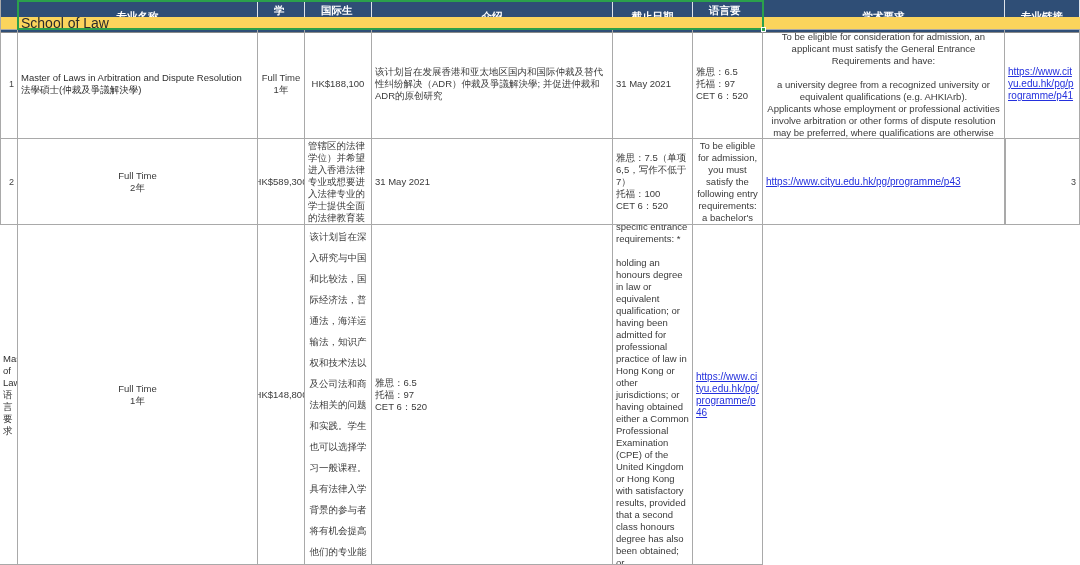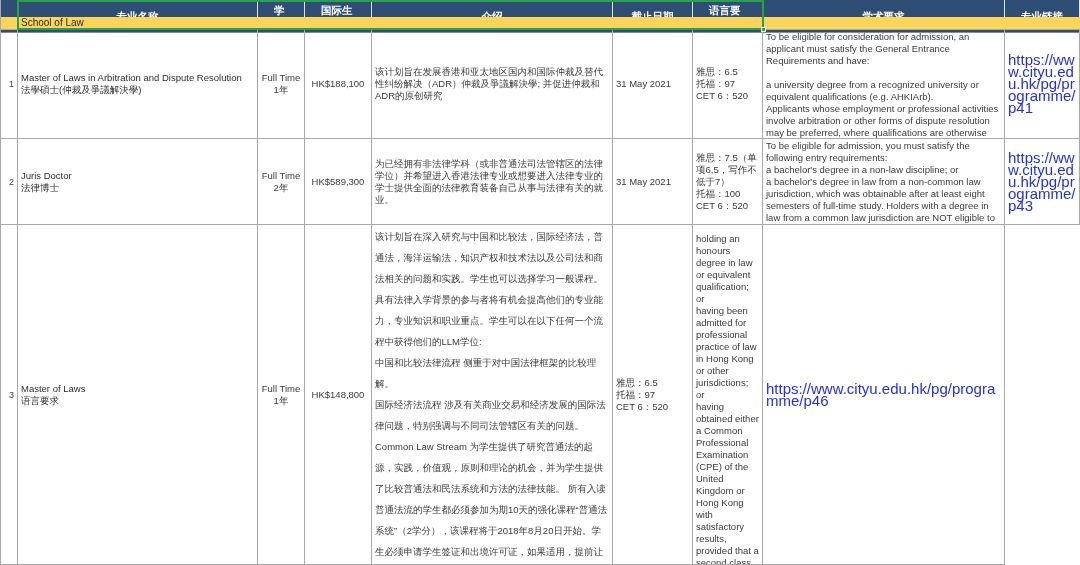--- a/index.html
+++ b/index.html
@@ -11,31 +11,31 @@
          grid-template-rows:17px 13px 109px 86px 340px;}
   .cell{border-right:1px solid #a9a9a9;border-bottom:1px solid #a9a9a9;
         overflow:hidden;display:flex;flex-direction:column;
         justify-content:center;align-items:flex-start;
         font-size:9.5px;line-height:12px;padding:1px 3px;}
   .first-col{border-left:1px solid #a9a9a9;}
   .hdr{background:#2F4E76;color:#ffffff;font-weight:bold;font-size:10.5px;
        align-items:center;justify-content:center;padding:16px;
        border-right:1px solid #dfe4ea;border-bottom:1px solid #8a8a8a;}
   .corner{background:#2F4E76;border-right:1px solid #dfe4ea;border-bottom:1px solid #8a8a8a;}
-  .section{background:#FBD45C;color:#2b2b2b;font-size:10px;
+  .section{background:#FBD45C;color:#2b2b2b;font-size:14px;
            border-right:none;justify-content:center;}
   .rownum{align-items:flex-end;justify-content:center;padding-right:3px;
           font-size:9px;color:#444;}
   .center{align-items:center;text-align:center;}
-  .top{justify-content:flex-start;}
+  .top{justify-content:flex-start;text-align:center;}
   .pre{white-space:pre-line;}
   .name-en{color:#2e2e2e;}
   .name-zh{color:#2e2e2e;}
-  .link{color:#2430DD;word-break:break-all;cursor:pointer;
-        font-size:15px;line-height:12px;}
+  .link{color:#2430DD;text-decoration:underline;word-break:break-all;cursor:pointer;
+        font-size:10px;line-height:12px;}
   .span-rest{grid-column:2 / -1;}
   .selection{position:absolute;left:17px;top:0;width:747px;height:30px;
              border:2px solid #2BA04C;pointer-events:none;z-index:5;}
   .fill-handle{position:absolute;right:-4px;bottom:-4px;width:5px;height:5px;
                background:#2BA04C;border:1px solid #ffffff;pointer-events:auto;}
 </style>
 </head>
 <body>
 
 <div class="sheet">
@@ -72,24 +72,20 @@
 CET 6：520</div>
   <div class="cell pre top">To be eligible for consideration for admission, an applicant must satisfy the General Entrance Requirements and have:
 
 a university degree from a recognized university or equivalent qualifications (e.g. AHKIArb).
 Applicants whose employment or professional activities involve arbitration or other forms of dispute resolution may be preferred, where qualifications are otherwise</div>
   <div class="cell">
     <a class="link">https://www.cityu.edu.hk/pg/programme/p41</a>
   </div>
 
   <div class="cell rownum first-col">2</div>
-  <div class="cell">
-    <span class="name-en">Juris Doctor</span>
-    <span class="name-zh">法律博士</span>
-  </div>
   <div class="cell center">
     <span>Full Time</span>
     <span>2年</span>
   </div>
   <div class="cell center">HK$589,300</div>
   <div class="cell pre">为已经拥有非法律学科（或非普通法司法管辖区的法律学位）并希望进入香港法律专业或想要进入法律专业的学士提供全面的法律教育装备自己从事与法律有关的就业。</div>
   <div class="cell">31 May 2021</div>
   <div class="cell pre">雅思：7.5（单项6,5，写作不低于7）
 托福：100
 CET 6：520</div>

